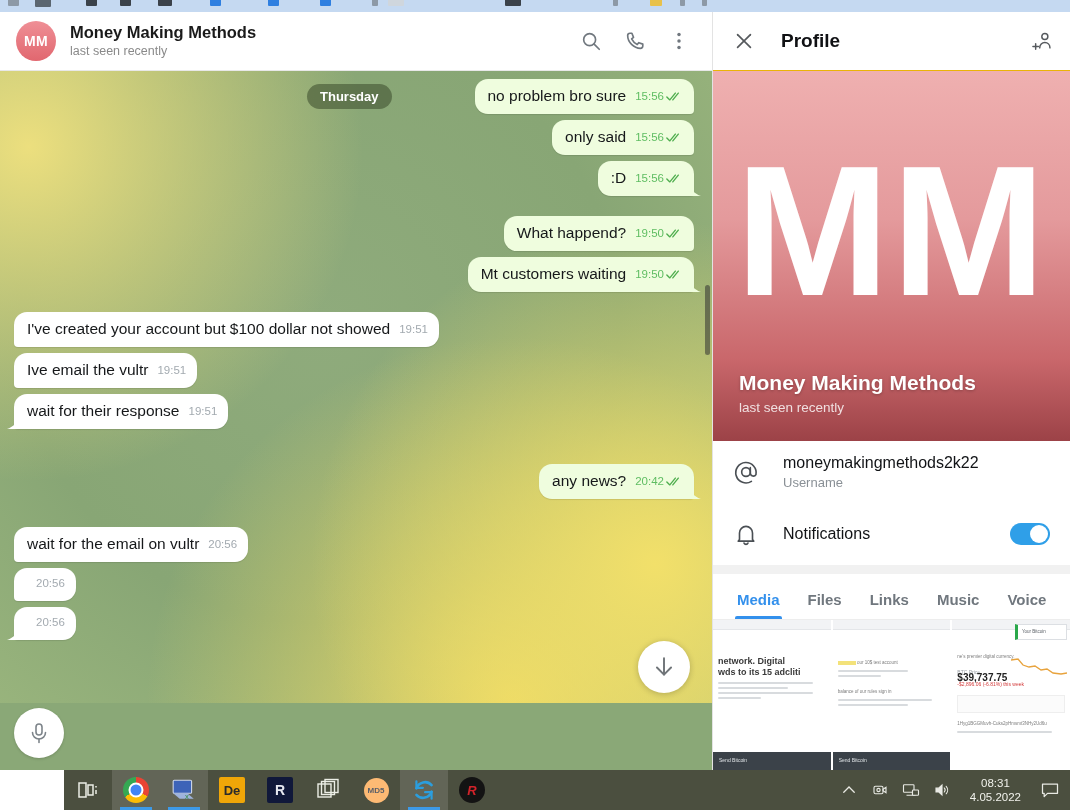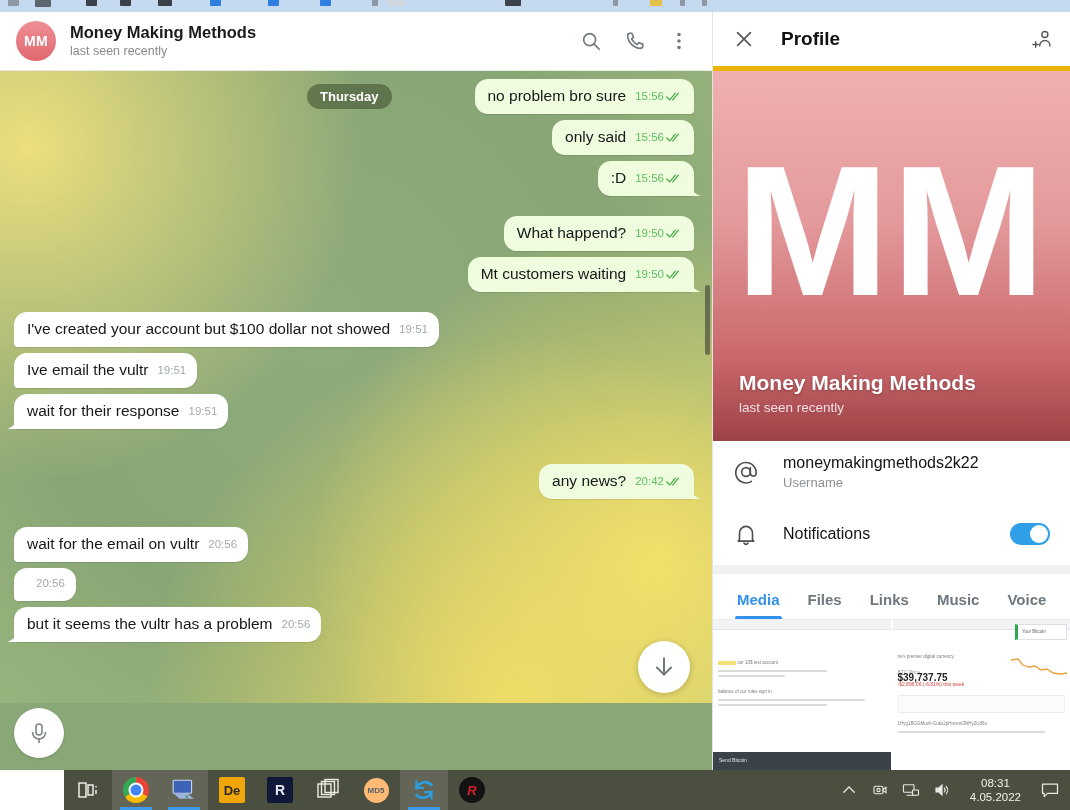--- a/index.html
+++ b/index.html
@@ -143,21 +143,21 @@
     box-shadow: 0 1px 3px rgba(0,0,0,.16); color: #7d848a; cursor: pointer;
   }
 
   
   .profile-pane {
     position: absolute; left: 712px; top: 12px; width: 358px; height: 758px;
     background: #ffffff; overflow: hidden; border-left: 1px solid #e3e3e3;
   }
   .profile-header {
     height: 59px; display: flex; align-items: center; gap: 26px;
-    padding: 0 16px 0 20px; background: #fff; border-bottom: 5px solid #eab308;
+    padding: 0 16px 0 20px; background: #fff; border-bottom: 1px solid #eab308;
   }
   .pi { width: 22px; height: 22px; color: #55595d; cursor: pointer; flex: none; }
   .profile-title { font-size: 19px; font-weight: bold; color: #101114; flex: 1 1 auto; }
 
   .profile-cover {
     position: relative; height: 370px;
     background: linear-gradient(180deg, #efb0b0 0%, #e49a9c 40%, #c9676b 78%, #9c4247 100%);
     overflow: hidden;
   }
   .cover-initials {
@@ -482,21 +482,20 @@
         <div class="row in">
           <div class="bubble in">
             <span class="meta">
               <span>20:56</span>
             </span>
           </div>
         </div>
 
         <div class="row in">
           <div class="bubble in tail-l">
-            <span class="txt">but it seems the vultr has a problem</span>
             <span class="meta">
               <span>20:56</span>
             </span>
           </div>
         </div>
 
         <div class="gap-lg"></div>
 
       </div>
 
@@ -579,20 +578,36 @@
       <span class="tab active">Media</span>
       <span class="tab">Files</span>
       <span class="tab">Links</span>
       <span class="tab">Music</span>
       <span class="tab">Voice</span>
 
     </div>
 
     <div class="media-grid">
 
+      <div class="thumb">
+        <div class="tbar"></div>
+        <div class="pad" style="padding-top:26px;">
+          <div class="hl">network. Digital</div>
+          <div class="hl">wds to its 15 adcliti</div>
+          <div class="lines">
+            <div class="ln l"></div>
+              <div class="ln m"></div>
+              <div class="ln l"></div>
+              <div class="ln s"></div>
+          </div>
+        </div>
+        <div class="dark-bottom">
+          <span>Send Bitcoin</span>
+        </div>
+      </div>
 
       <div class="thumb">
         <div class="tbar"></div>
         <div class="pad" style="padding-top:30px;">
           <div>
             <span class="ylw"></span>
             <span>our 10$ test account</span>
           </div>
           <div class="lines">
               <div class="ln m"></div>

